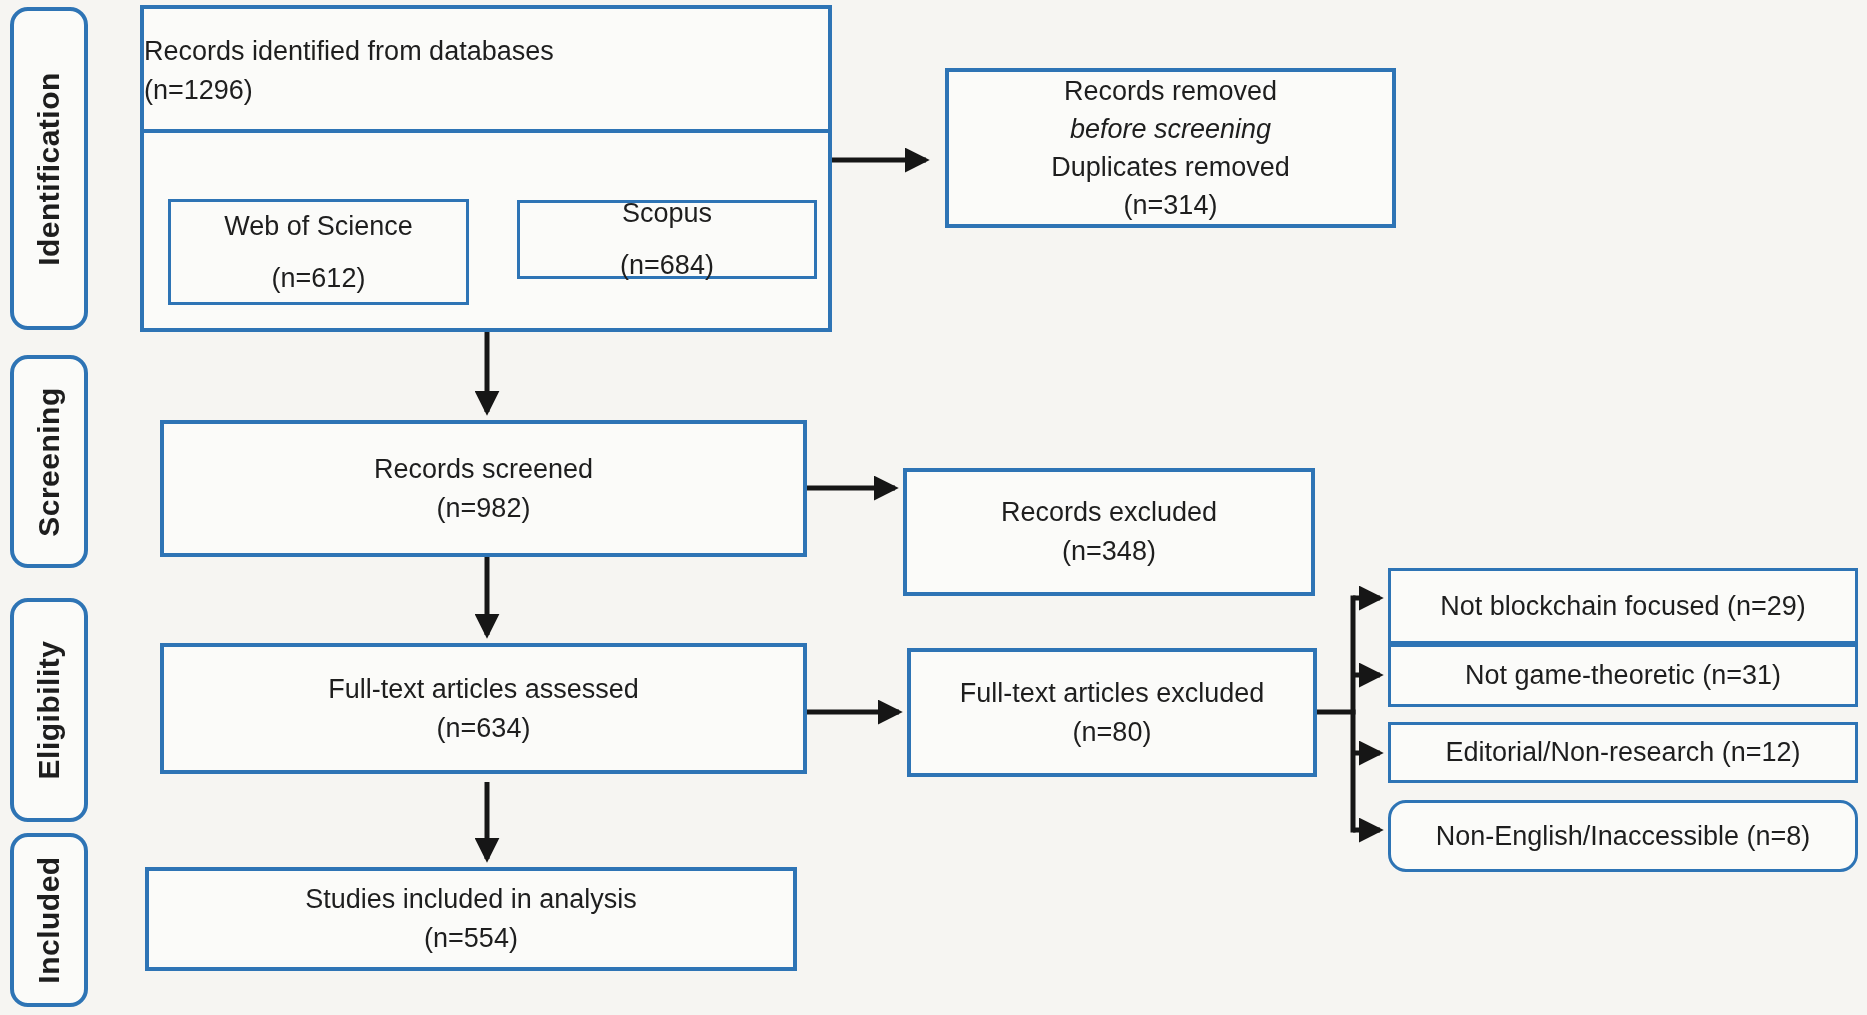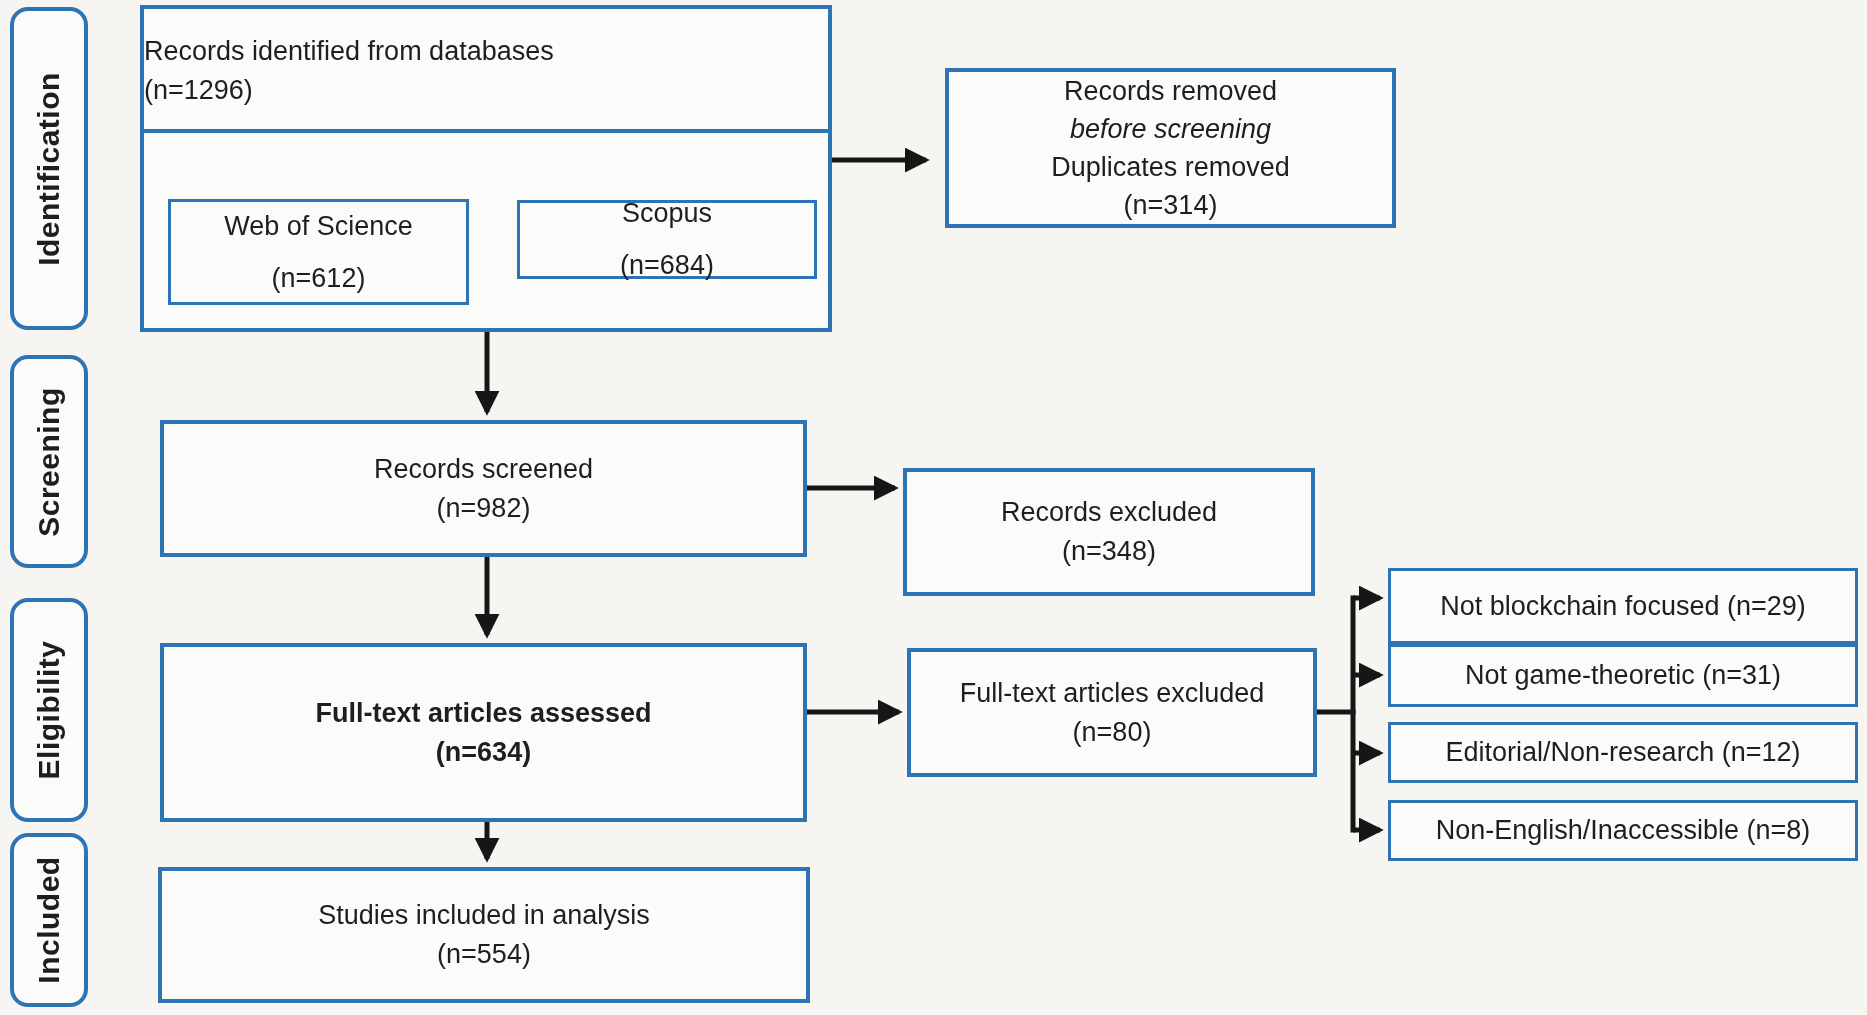--- a/index.html
+++ b/index.html
@@ -107,40 +107,40 @@
 
   <div class="box" style="left:160px;top:420px;width:647px;height:137px;">
     <div>Records screened</div>
     <div>(n=982)</div>
   </div>
   <div class="box" style="left:903px;top:424px;width:412px;height:128px;margin-top:44px;">
     <div>Records excluded</div>
     <div>(n=348)</div>
   </div>
 
-  <div class="box" style="left:160px;top:643px;width:647px;height:179px;font-weight:bold;">
+  <div class="box" style="left:160px;top:643px;width:647px;height:131px;">
     <div>Full-text articles assessed</div>
     <div>(n=634)</div>
   </div>
   <div class="box" style="left:907px;top:648px;width:410px;height:129px;">
     <div>Full-text articles excluded</div>
     <div>(n=80)</div>
   </div>
 
   <div class="box thin" style="left:1388px;top:568px;width:470px;height:76px;">
     <div>Not blockchain focused (n=29)</div>
   </div>
   <div class="box thin" style="left:1388px;top:644px;width:470px;height:63px;">
     <div>Not game-theoretic (n=31)</div>
   </div>
   <div class="box thin" style="left:1388px;top:722px;width:470px;height:61px;">
     <div>Editorial/Non-research (n=12)</div>
   </div>
-  <div class="box thin" style="left:1388px;top:800px;width:470px;height:61px;">
+  <div class="box thin" style="left:1388px;top:800px;width:470px;height:72px;border-radius:18px;">
     <div>Non-English/Inaccessible (n=8)</div>
   </div>
 
-  <div class="box" style="left:158px;top:867px;width:652px;height:136px;">
+  <div class="box" style="left:145px;top:867px;width:652px;height:104px;">
     <div>Studies included in analysis</div>
     <div>(n=554)</div>
   </div>
 
 </div>
 
 </body></html>

